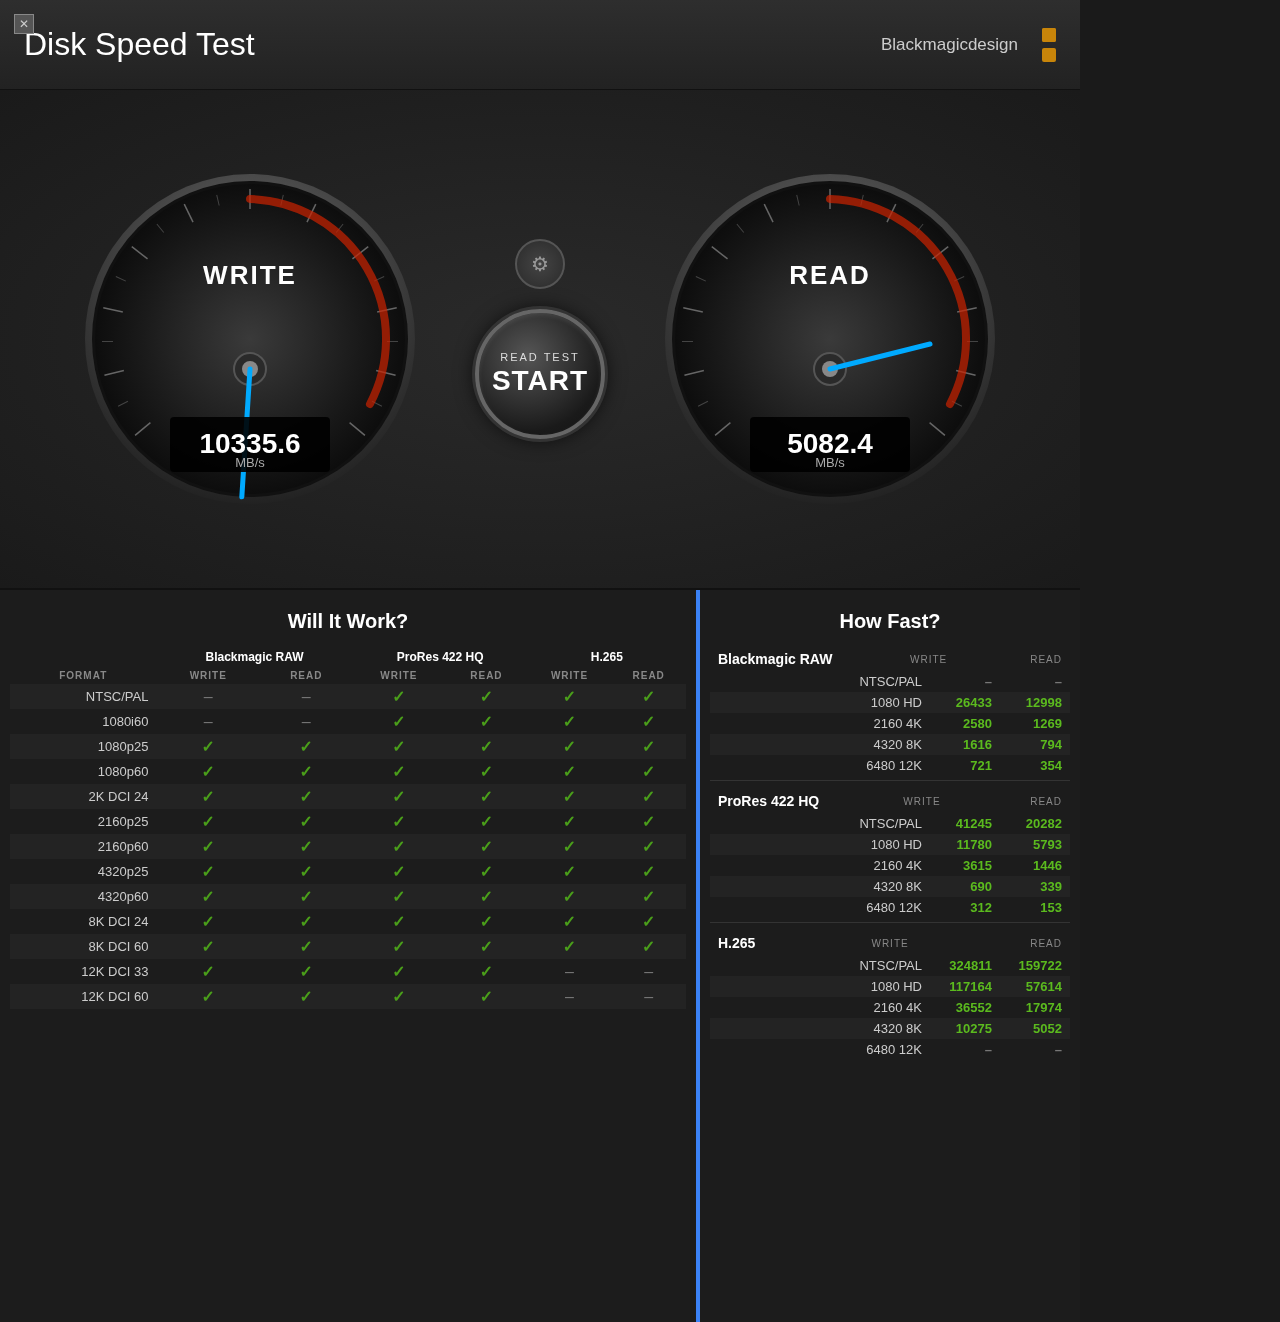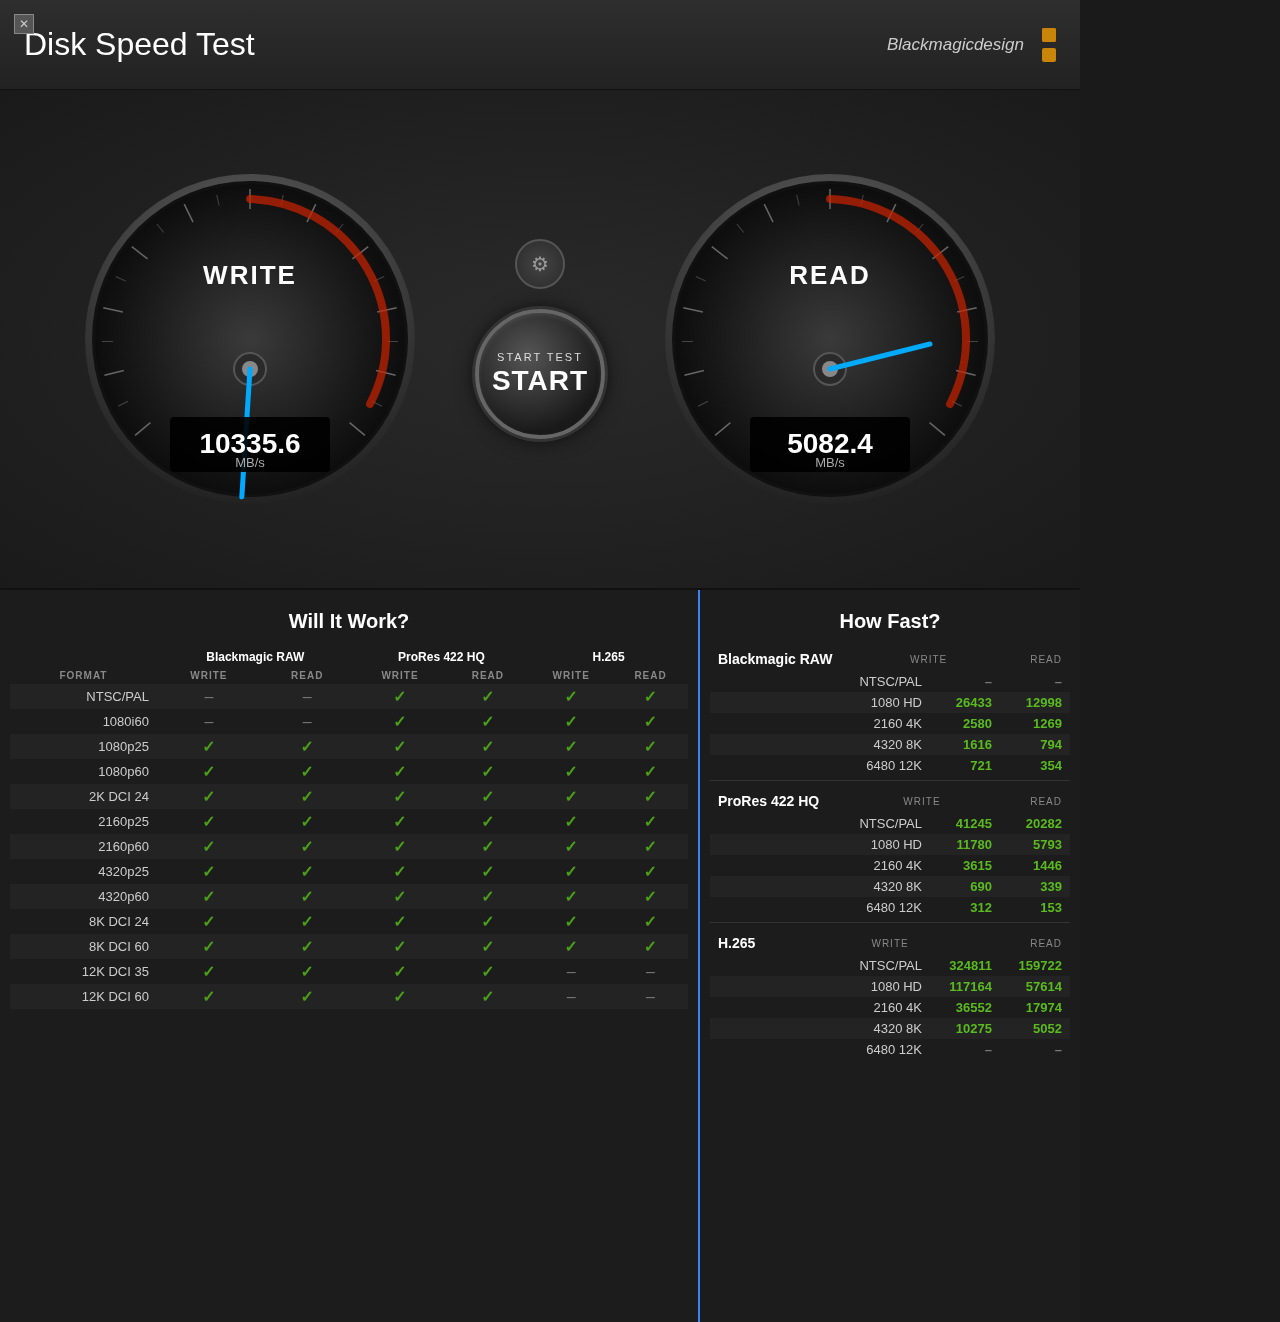--- a/index.html
+++ b/index.html
@@ -39,22 +39,21 @@
       cursor: pointer;
     }
     #app-title {
       font-size: 32px;
       font-weight: 300;
       color: #fff;
     }
     #brand-area {
       display: flex;
       align-items: center;
-      gap: 18px;
-      font-style: italic;
+      gap: 24px;
     }
     #brand-name {
       font-size: 17px;
       color: #ccc;
       font-weight: 300;
     }
     #brand-logo {
       display: flex;
       flex-direction: column;
       gap: 3px;
@@ -154,21 +153,21 @@
     
     #data-section {
       display: flex;
       height: 732px;
       background: #1c1c1c;
     }
 
     
     #will-it-work {
       flex: 1;
-      border-right: 2px solid #3b82f6;
+      border-right: 4px solid #3b82f6;
       padding: 20px 10px;
     }
     #how-fast {
       width: 380px;
       padding: 20px 10px;
     }
     .section-title {
       text-align: center;
       font-size: 20px;
       font-weight: 700;
@@ -348,21 +347,21 @@
       <text x="170" y="284" text-anchor="middle" fill="#fff" font-size="28" font-weight="700">10335.6</text>
       <text x="170" y="298" text-anchor="middle" fill="#aaa" font-size="13">MB/s</text>
     </svg>
   </div>
 
   <div id="center-controls">
     <div id="gear-btn">
       <span>⚙</span>
     </div>
     <button id="start-btn">
-      <span class="btn-top">START TEST</span>
+      <span class="btn-top">READ TEST</span>
       <span class="btn-main">START</span>
     </button>
   </div>
 
   <div class="gauge-container">
     <svg class="gauge-svg" viewBox="0 0 340 340">
       <defs>
         <radialGradient id="gaugeGrad2" cx="50%" cy="50%" r="50%">
           <stop offset="0%" stop-color="#3a3a3a"></stop>
           <stop offset="70%" stop-color="#1a1a1a"></stop>
@@ -531,21 +530,21 @@
           <tr>
             <td class="row-label">8K DCI 60</td>
             <td><span class="check">✓</span></td>
             <td><span class="check">✓</span></td>
             <td><span class="check">✓</span></td>
             <td><span class="check">✓</span></td>
             <td><span class="check">✓</span></td>
             <td><span class="check">✓</span></td>
           </tr>
           <tr>
-            <td class="row-label">12K DCI 35</td>
+            <td class="row-label">12K DCI 33</td>
             <td><span class="check">✓</span></td>
             <td><span class="check">✓</span></td>
             <td><span class="check">✓</span></td>
             <td><span class="check">✓</span></td>
             <td><span class="dash">–</span></td>
             <td><span class="dash">–</span></td>
           </tr>
           <tr>
             <td class="row-label">12K DCI 60</td>
             <td><span class="check">✓</span></td>

